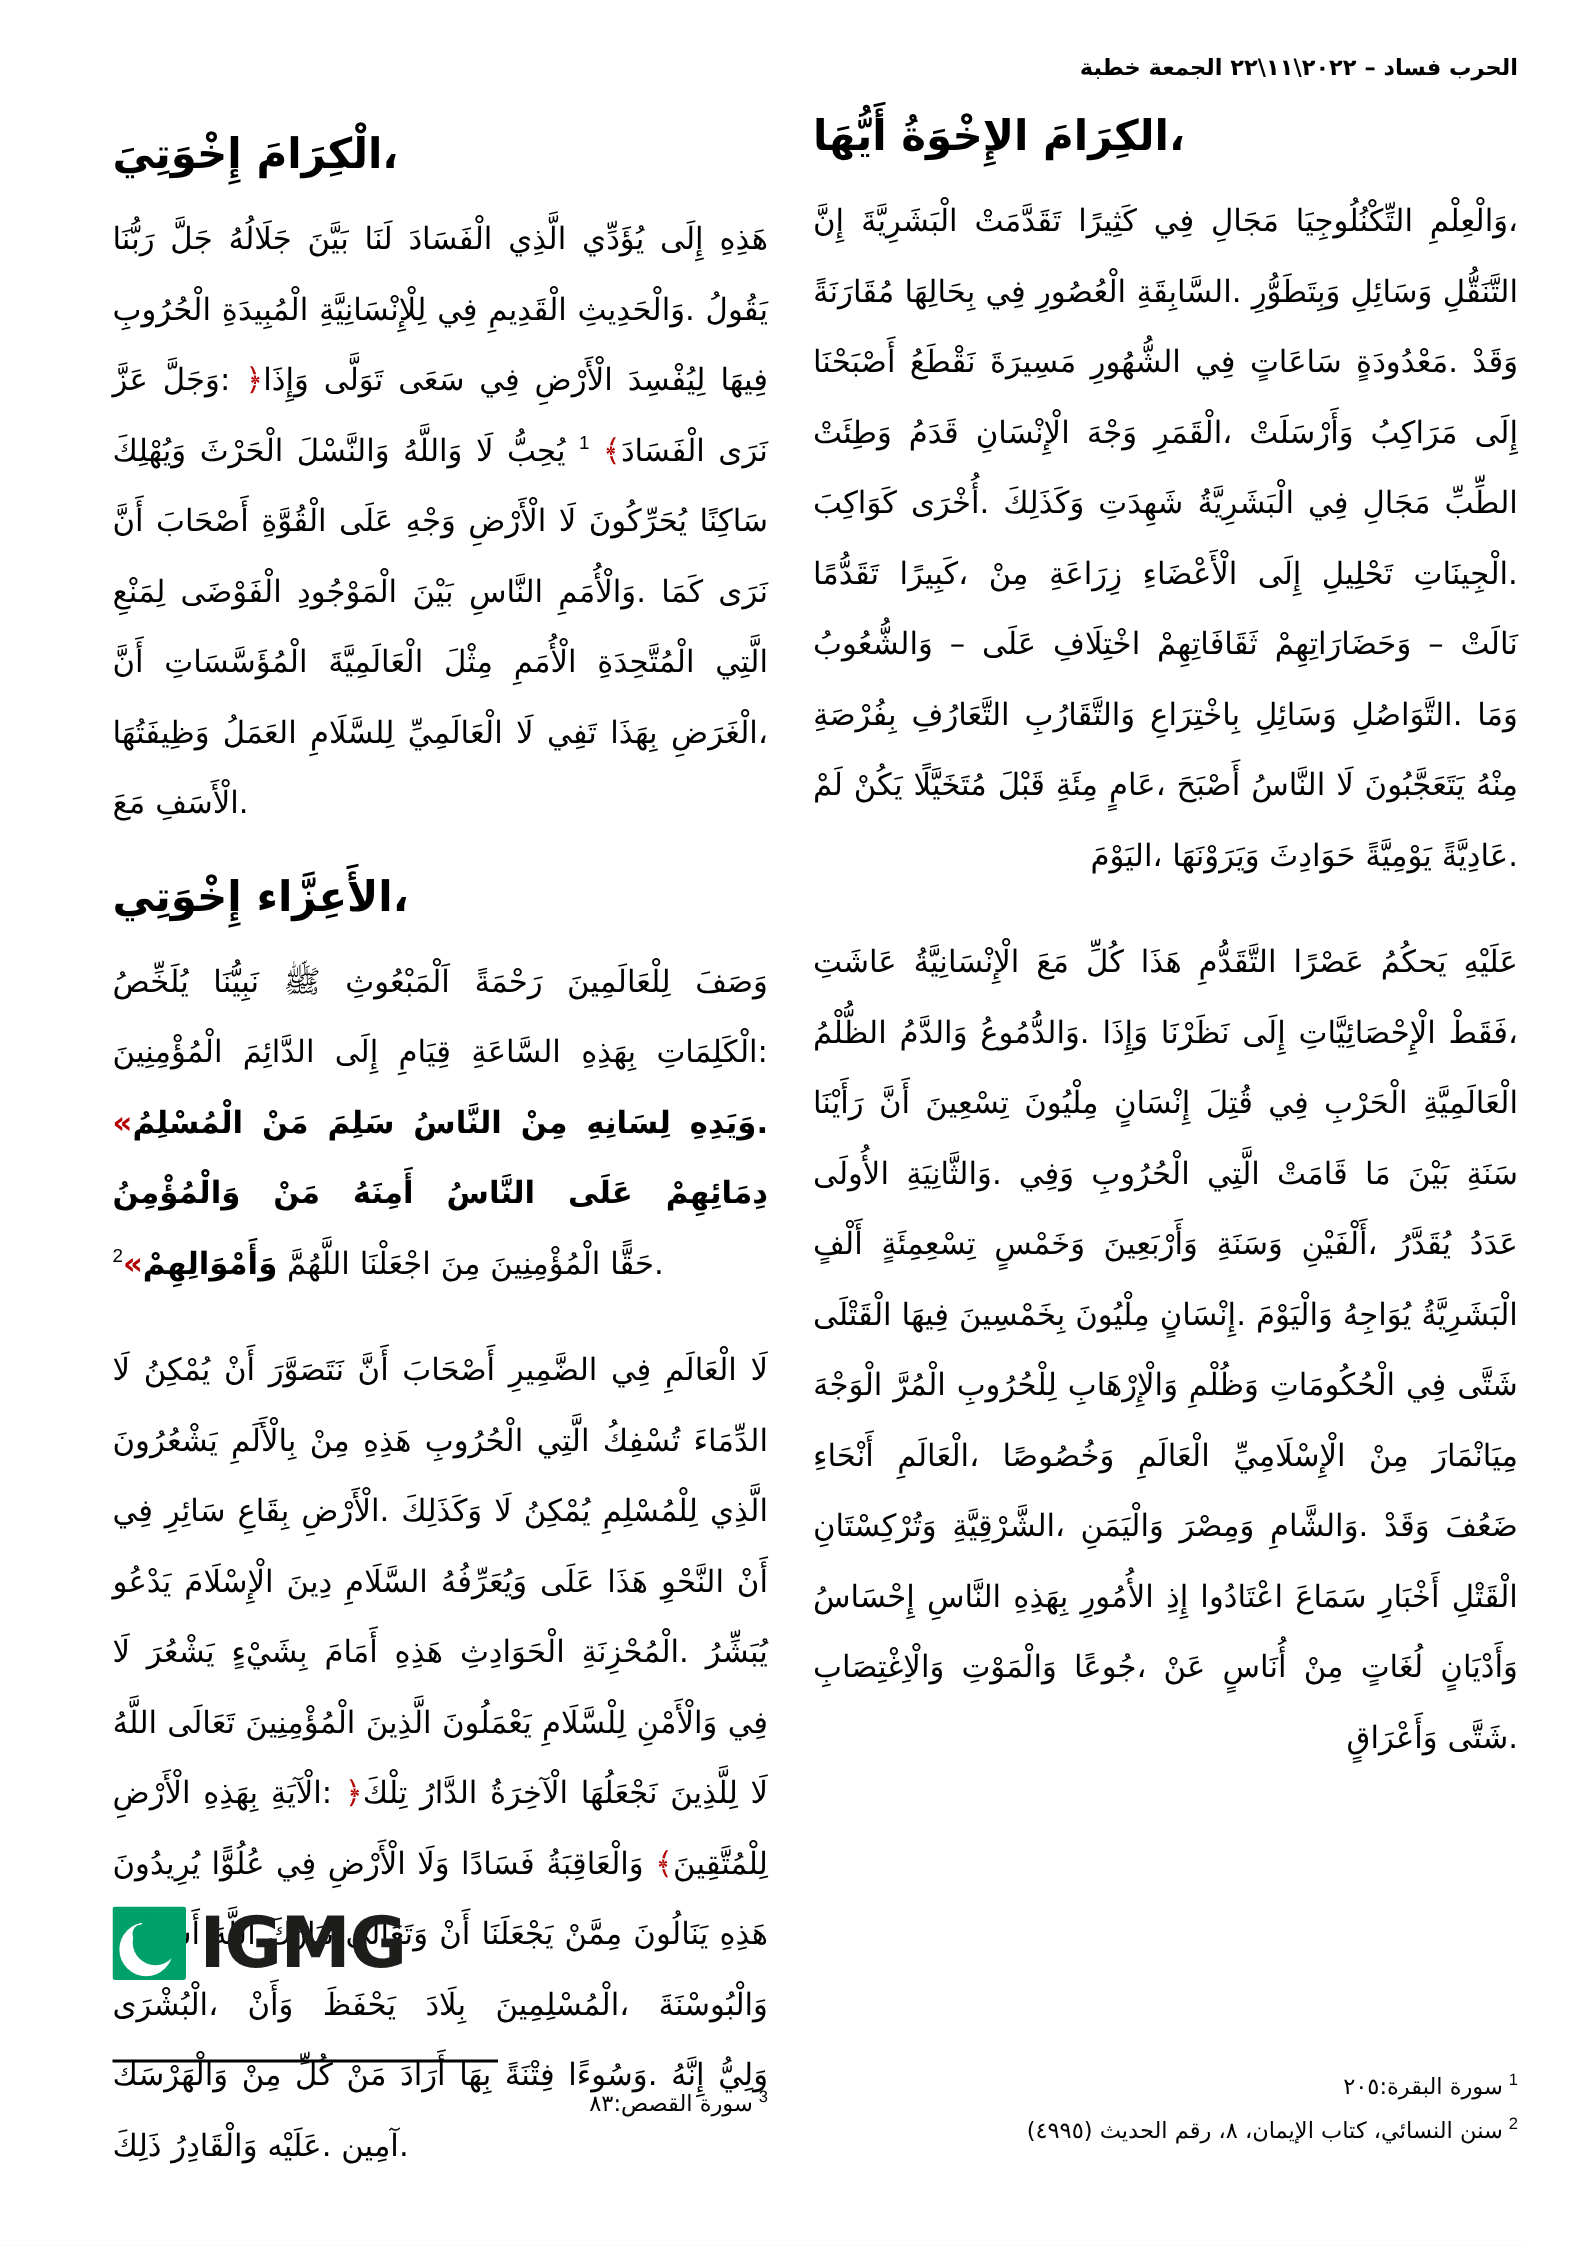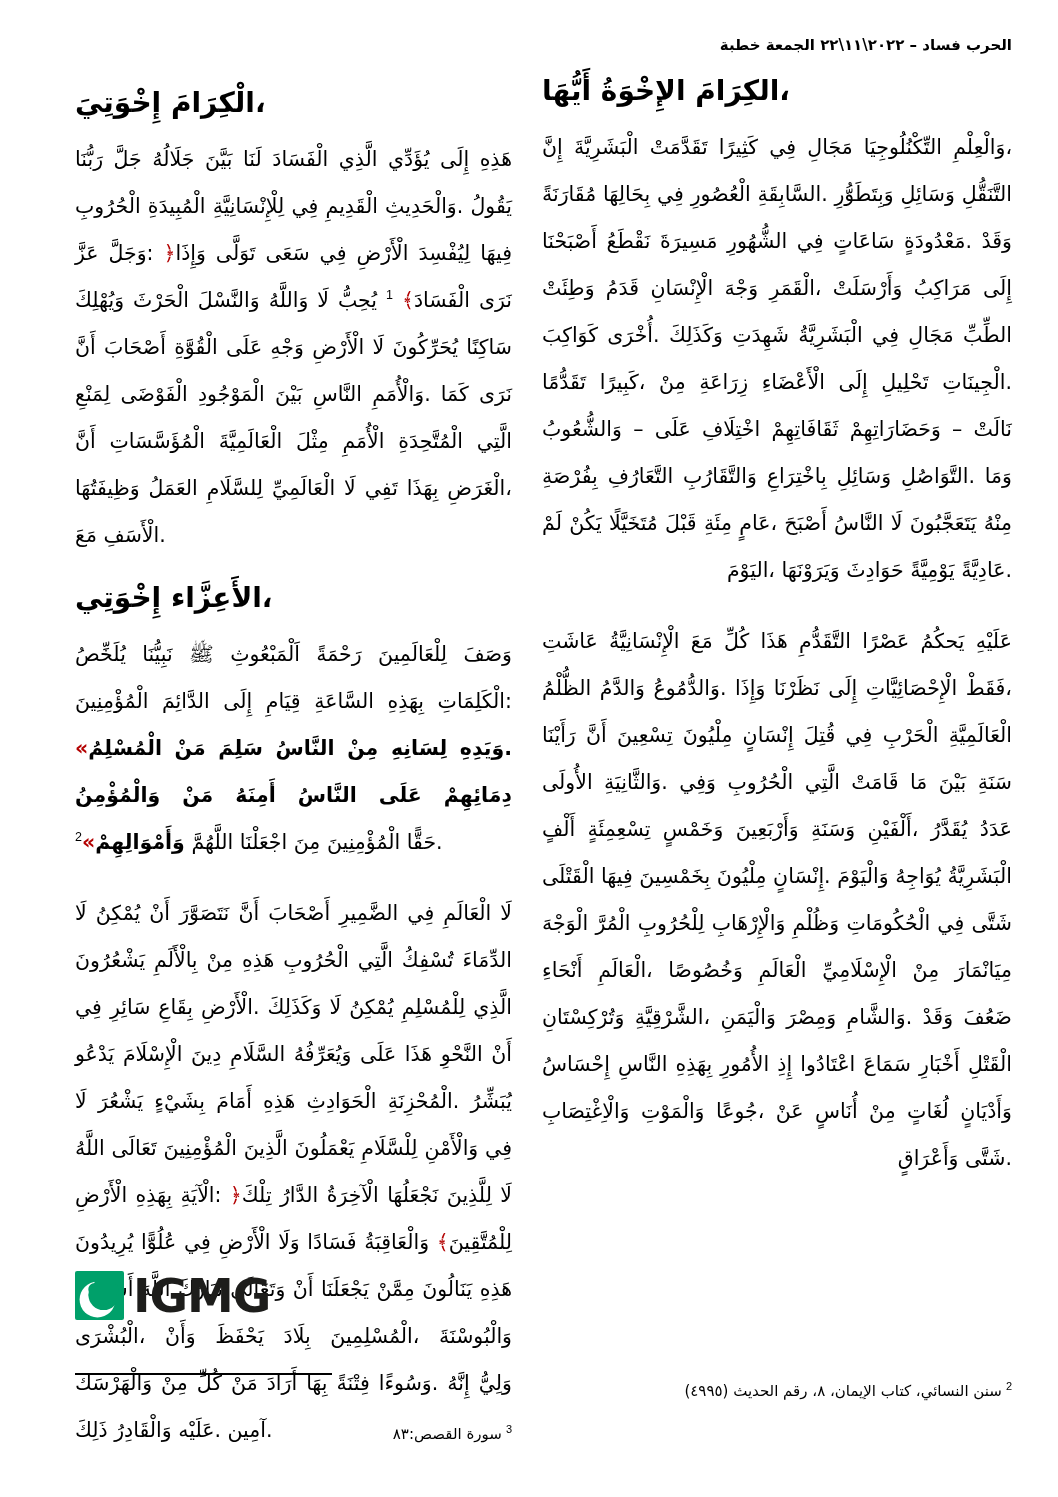--- a/index.html
+++ b/index.html
@@ -60,21 +60,21 @@
   
   #fn-sep-left{
     position:absolute;left:75px;top:1373px;width:257px;height:0;
     border-top:2px solid #000;
   }
   .fn-block{
     position:absolute;direction:rtl;text-align:right;
     font-size:15px;line-height:29px;
   }
   #fn-right{right:46px;top:1377px;width:470px;}
-  #fn-left{left:75px;top:1420px;width:437px;}
+  #fn-left{left:75px;top:1388px;width:437px;}
   .fn-line{margin:0;}
   sup.fn-marker{
     font-size:11px;line-height:0;vertical-align:super;
     font-family:"Liberation Sans", sans-serif;
     margin-left:4px;
   }
 </style>
 </head>
 <body>
 
@@ -106,20 +106,21 @@
       <circle class="logo-white" cx="22" cy="28" r="17.5"></circle>
       <circle class="logo-green" cx="28" cy="23.5" r="14.8"></circle>
       <path class="logo-green" d="M14 21 C11.5 17 14.5 11.5 19 12 C19.5 7.5 26 5.5 30 8 C34.5 5.5 40.5 8.5 40 13 C43.5 15 43.5 20 40.5 22 C42 27 38 31 33.5 29.5 C32.5 33.5 27 35.5 24 32.5 C19.5 34.5 14.5 31.5 15 27 C13 25.5 13 23 14 21 Z"></path>
     </svg>
     <span class="wordmark">IGMG</span>
   </div>
 
   <div id="fn-sep-left"></div>
 
   <div class="fn-block" id="fn-right">
+    <p class="fn-line"><sup class="fn-marker">1</sup><span>سورة البقرة:٢٠٥</span></p>
     <p class="fn-line"><sup class="fn-marker">2</sup><span>سنن النسائي، كتاب الإيمان، ٨، رقم الحديث (٤٩٩٥)</span></p>
   </div>
 
   <div class="fn-block" id="fn-left">
     <p class="fn-line"><sup class="fn-marker">3</sup><span>سورة القصص:٨٣</span></p>
   </div>
 
 </div>
 
 </body></html>

